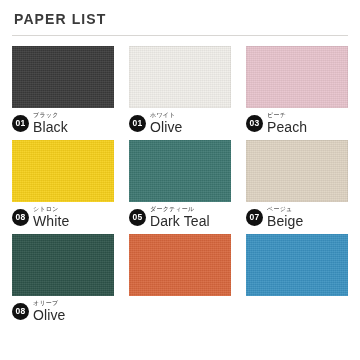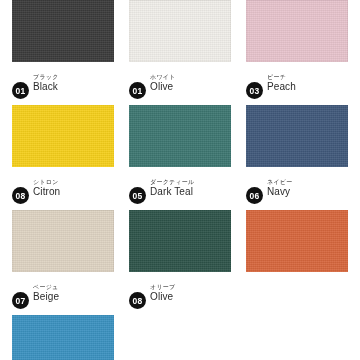--- a/index.html
+++ b/index.html
@@ -95,50 +95,54 @@
     border-radius: 50%;
     background: #111111;
     color: #ffffff;
     font-size: 8.5px;
     font-weight: bold;
     letter-spacing: 0.2px;
     display: flex;
     align-items: center;
     justify-content: center;
     margin-right: 4px;
-    margin-top: 16px;
+    margin-top: 0;
   }
 
   .swatch-names {
     display: flex;
     flex-direction: column;
     line-height: 1;
     min-width: 0;
   }
 
   .name-jp {
     font-size: 6px;
     color: #2e2e2e;
     letter-spacing: 0.25px;
     margin-bottom: 2px;
     white-space: nowrap;
   }
 
   .name-en {
-    font-size: 10px;
+    font-size: 14px;
     color: #2b2b2b;
     letter-spacing: 0.1px;
     white-space: nowrap;
   }
 </style>
 </head>
 <body>
 
 <div class="page">
 
+  <div class="header">
+    <div class="page-title">PAPER LIST</div>
+    <div class="title-rule"></div>
+  </div>
 
   <div class="swatch-grid" id="swatch-grid">
       <div class="swatch-card">
         <div class="swatch-chip" style="background: rgb(58, 58, 58);"></div>
         <div class="swatch-meta">
           <div class="swatch-badge">01</div>
           <div class="swatch-names">
             <div class="name-jp">ブラック</div>
             <div class="name-en">Black</div>
           </div>
@@ -163,45 +167,35 @@
             <div class="name-en">Peach</div>
           </div>
         </div>
       </div>
       <div class="swatch-card">
         <div class="swatch-chip" style="background: rgb(245, 207, 26);"></div>
         <div class="swatch-meta">
           <div class="swatch-badge">08</div>
           <div class="swatch-names">
             <div class="name-jp">シトロン</div>
-            <div class="name-en">Citron</div>
+            <div class="name-en">White</div>
           </div>
         </div>
       </div>
       <div class="swatch-card">
         <div class="swatch-chip" style="background: rgb(60, 118, 112);"></div>
         <div class="swatch-meta">
           <div class="swatch-badge">05</div>
           <div class="swatch-names">
             <div class="name-jp">ダークティール</div>
             <div class="name-en">Dark Teal</div>
           </div>
         </div>
       </div>
       <div class="swatch-card">
-        <div class="swatch-chip" style="background: rgb(63, 88, 122);"></div>
-        <div class="swatch-meta">
-          <div class="swatch-badge">06</div>
-          <div class="swatch-names">
-            <div class="name-jp">ネイビー</div>
-            <div class="name-en">Navy</div>
-          </div>
-        </div>
-      </div>
-      <div class="swatch-card">
         <div class="swatch-chip light-chip" style="background: rgb(222, 211, 194);"></div>
         <div class="swatch-meta">
           <div class="swatch-badge">07</div>
           <div class="swatch-names">
             <div class="name-jp">ベージュ</div>
             <div class="name-en">Beige</div>
           </div>
         </div>
       </div>
       <div class="swatch-card">

